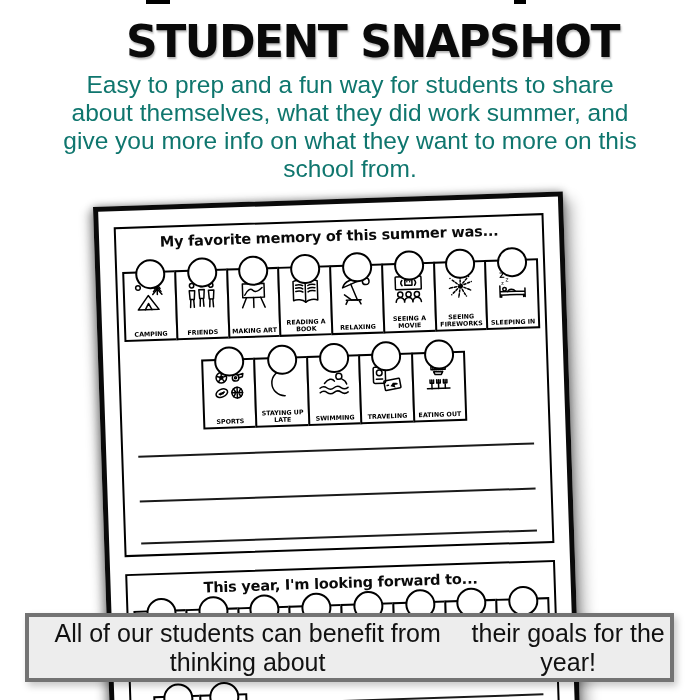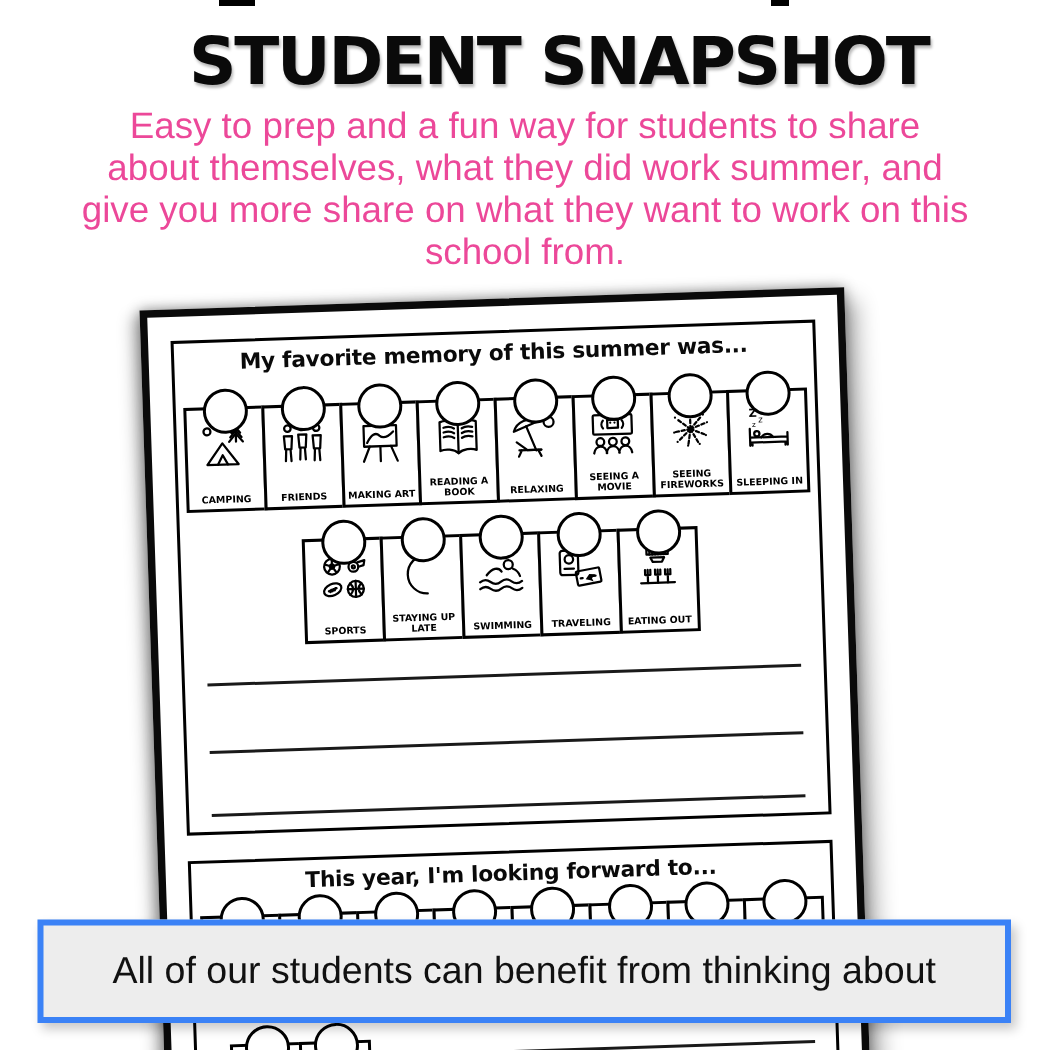--- a/index.html
+++ b/index.html
@@ -8,21 +8,21 @@
     background:#ffffff;font-family:"Liberation Sans",sans-serif;color:#0b0b0b;
   }
   
   .header{position:absolute;left:0;top:0;width:700px;text-align:center;z-index:5;}
   .main-title{
     margin:16px 0 4px;font-family:"DejaVu Sans",sans-serif;font-weight:bold;
     font-size:44px;letter-spacing:-1.5px;color:#0a0a0a;
     text-shadow:1px 2px 2px rgba(0,0,0,0.28);
     padding-left:45px;
   }
-  .subtitle{font-size:24.5px;line-height:28px;color:#ec4899;}
+  .subtitle{font-size:24.5px;line-height:28px;color:#0f766e;}
   .subtitle div{white-space:nowrap;}
   .top-mark{position:absolute;top:0;height:4px;background:#000;}
   
   .page{
     position:absolute;left:93px;top:207px;width:470px;height:620px;
     background:#fff;border:5px solid #0a0a0a;z-index:1;
     transform:rotate(-1.9deg);transform-origin:0 0;
     box-shadow:0 0 9px rgba(0,0,0,.42),8px 9px 14px rgba(0,0,0,.30),-6px 4px 10px rgba(0,0,0,.22);
     padding:8px 10px;box-sizing:border-box;
   }
@@ -55,35 +55,35 @@
   .write-lines{margin:0 15px;}
   .write-line{border-top:2px solid #1a1a1a;height:0;}
   .wl1{margin-top:24px;} .wl2{margin-top:43px;} .wl3{margin-top:40px;}
   
   .bottom-row{display:flex;align-items:flex-start;margin:16px 12px 0 22px;}
   .bottom-row .ibox{flex:0 0 44px;height:50px;}
   .tail-line{flex:1 1 auto;border-top:2px solid #1a1a1a;margin:10px 2px 0 8px;}
   
   .caption{
     position:absolute;left:25px;top:613px;width:649px;height:69px;box-sizing:border-box;
-    background:#ededed;border:4px solid #3b82f6;z-index:20;
+    background:#ededed;border:4px solid #737373;z-index:20;
     display:flex;flex-direction:row;align-items:center;justify-content:center;
     font-size:25px;line-height:29px;color:#111;text-align:center;
     box-shadow:3px 4px 7px rgba(0,0,0,.22);
   }
 </style>
 </head>
 <body>
 
 <div class="header">
   <div class="main-title">STUDENT SNAPSHOT</div>
   <div class="subtitle">
     <div>Easy to prep and a fun way for students to share</div>
     <div>about themselves, what they did work summer, and</div>
-    <div>give you more share on what they want to work on this</div>
+    <div>give you more info on what they want to more on this</div>
     <div>school from.</div>
   </div>
 </div>
 
 <div class="top-mark" style="left:146px;width:24px;"></div>
 <div class="top-mark" style="left:514px;width:12px;"></div>
 
 <div class="page">
 
   <div class="section sec1">
@@ -404,13 +404,14 @@
   </div>
         </div>
       <div class="tail-line"></div>
     </div>
   </div>
 
 </div>
 
 <div class="caption">
   <div>All of our students can benefit from thinking about</div>
+  <div>their goals for the year!</div>
 </div>
 
 </body></html>

